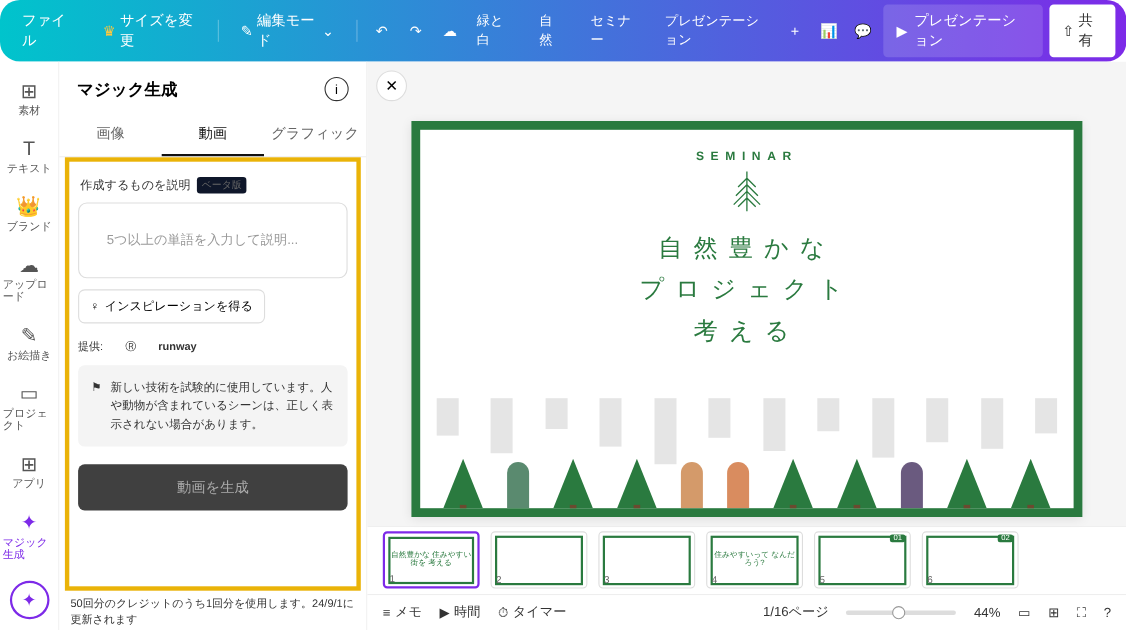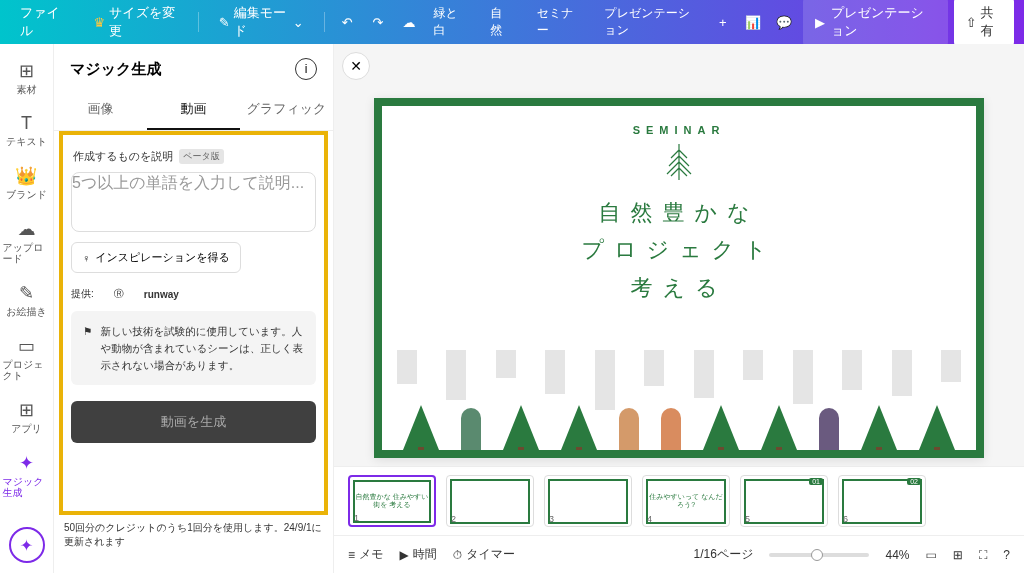--- a/index.html
+++ b/index.html
@@ -1,17 +1,17 @@
 <!DOCTYPE html>
 <html><head>
 <meta charset="utf-8">
 <style>
 * { margin:0; padding:0; box-sizing:border-box; font-family:-apple-system,BlinkMacSystemFont,"Segoe UI",sans-serif; }
 body { width:1024px; height:573px; overflow:hidden; background:#fff; display:flex; flex-direction:column; }
-.topbar { height:44px; background:linear-gradient(90deg,#00c4cc,#7d2ae8); display:flex; align-items:center; padding:0 10px; color:#fff; font-size:13px; gap:6px; }
+.topbar { height:56px; background:linear-gradient(90deg,#00c4cc,#7d2ae8); display:flex; align-items:center; padding:0 10px; color:#fff; font-size:13px; gap:6px;border-radius:18px; }
 .topbar .tb-btn { padding:6px 10px; border-radius:4px; cursor:pointer; display:flex; align-items:center; gap:4px; }
 .topbar .sep { width:1px; height:20px; background:rgba(255,255,255,0.3); margin:0 4px; }
 .topbar .spacer { flex:1; }
 .topbar .title-area { display:flex; gap:26px; font-size:12px; }
 .topbar .icon-sq { width:28px; height:28px; display:flex; align-items:center; justify-content:center; border-radius:4px; cursor:pointer; }
 .topbar .present { background:rgba(255,255,255,0.15); padding:6px 12px; border-radius:4px; display:flex; align-items:center; gap:6px; cursor:pointer; }
 .topbar .share { background:#fff; color:#333; padding:6px 12px; border-radius:4px; display:flex; align-items:center; gap:4px; cursor:pointer; font-weight:500; }
 .crown { color:#ffc83d; }
 .main { flex:1; display:flex; overflow:hidden; }
 .railbar { width:54px; background:#fff; border-right:1px solid #eee; display:flex; flex-direction:column; align-items:center; padding-top:10px; gap:6px; }
@@ -23,28 +23,28 @@
 .magic-btn { width:36px; height:36px; border-radius:50%; border:2px solid #7d2ae8; display:flex; align-items:center; justify-content:center; margin-bottom:10px; cursor:pointer; color:#7d2ae8; }
 .panel { width:280px; background:#fff; border-right:1px solid #eee; display:flex; flex-direction:column; position:relative; }
 .panel-head { display:flex; align-items:center; justify-content:space-between; padding:14px 16px 10px; }
 .panel-head h2 { font-size:15px; font-weight:600; }
 .info-btn { width:22px; height:22px; border:1.5px solid #333; border-radius:50%; display:flex; align-items:center; justify-content:center; font-size:12px; cursor:pointer; }
 .tabs { display:flex; border-bottom:1px solid #eee; position:relative; }
 .tab { flex:1; text-align:center; padding:10px 0; font-size:13px; color:#666; cursor:pointer; }
 .tab.active { color:#111; border-bottom:2px solid #111; font-weight:500; }
 .highlight-box { border:4px solid #eab308; margin:0 5px; padding:8px 8px 4px; position:relative; flex:1; overflow:auto; }
 .desc-label { font-size:11px; color:#333; display:flex; align-items:center; gap:6px; margin:6px 2px 8px; }
-.beta { font-size:9px; background:#e5e5e5; color:#666; padding:1px 4px; border-radius:3px; }
-.prompt-box { border:1px solid #ddd; border-radius:8px; padding:0; min-height:60px; font-size:16px; color:#999; margin-bottom:10px; }
+.beta { font-size:9px; background:#0f172a; color:#666; padding:1px 4px; border-radius:3px; }
+.prompt-box { border:1px solid #ddd; border-radius:8px; padding:25px; min-height:60px; font-size:12px; color:#999; margin-bottom:10px; }
 .insp-btn { border:1px solid #ddd; border-radius:6px; padding:7px 10px; font-size:11px; display:inline-flex; align-items:center; gap:5px; cursor:pointer; margin-bottom:14px; }
 .provider { font-size:10px; color:#333; display:flex; align-items:center; gap:20px; margin-bottom:10px; }
 .provider b { font-weight:700; }
 .notice { background:#f4f4f4; border-radius:6px; padding:12px; font-size:10.5px; color:#333; line-height:1.6; display:flex; gap:8px; margin-bottom:16px; }
 .gen-btn { width:100%; padding:12px; background:#404040; color:#aaa; border:none; border-radius:6px; font-size:13px; cursor:not-allowed; }
-.credit { font-size:10px; color:#333; padding:6px 10px 24px; line-height:1.4; }
+.credit { font-size:10px; color:#333; padding:6px 10px 2px; line-height:1.4; }
 .canvas-wrap { flex:1; background:#f5f5f5; display:flex; flex-direction:column; position:relative; }
 .close-panel { position:absolute; left:8px; top:8px; width:28px; height:28px; background:#fff; border:1px solid #ddd; border-radius:50%; display:flex; align-items:center; justify-content:center; cursor:pointer; z-index:5; font-size:14px; }
 .canvas-area { flex:1; display:flex; align-items:center; justify-content:center; padding:54px 20px 8px; }
 .slide { width:610px; height:360px; background:#fff; border:8px solid #2a7a3f; box-shadow:0 2px 10px rgba(0,0,0,0.1); display:flex; flex-direction:column; align-items:center; padding:18px 20px 0; position:relative; overflow:hidden; }
 .sem-label { font-size:11px; letter-spacing:6px; color:#2a7a3f; font-weight:600; margin-bottom:4px; }
 .slide-title { color:#2a7a3f; font-size:22px; letter-spacing:10px; text-align:center; line-height:1.7; font-weight:500; }
 .skyline { position:absolute; bottom:0; left:0; right:0; height:110px; }
 .sky-bg { position:absolute; bottom:40px; left:0; right:0; display:flex; justify-content:space-around; opacity:0.25; }
 .bld { width:20px; background:#999; }
 .ground-row { position:absolute; bottom:0; left:0; right:0; height:90px; display:flex; align-items:flex-end; justify-content:space-around; padding:0 10px; }

